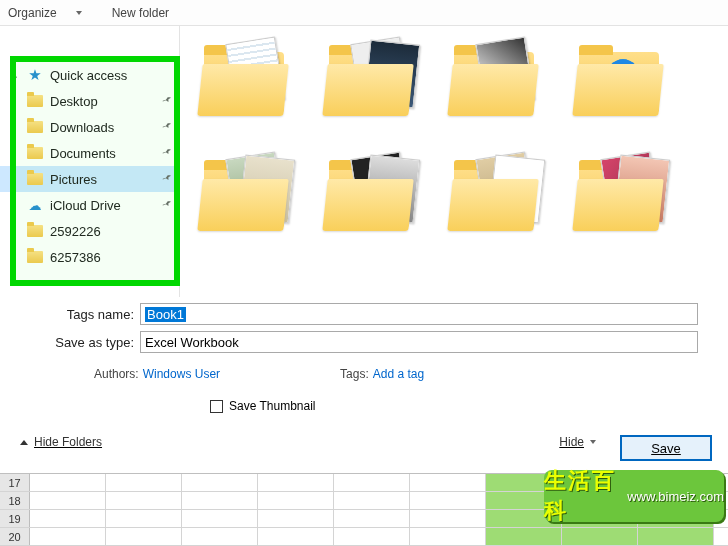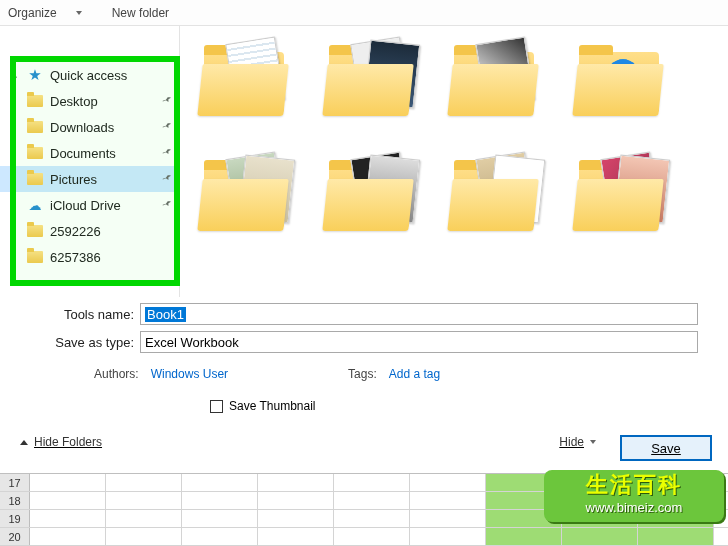--- a/index.html
+++ b/index.html
@@ -39,41 +39,41 @@
   .thumb2 { left: 44px; top:-2px; transform: rotate(6deg); }
   .thumb .fill { width:100%; height:100%; }
 
   
   .form-area { padding: 6px 30px 6px 30px; border-top: none; }
   .form-row { display: flex; align-items: center; margin-bottom: 6px; }
   .form-label { width: 110px; text-align: right; padding-right: 6px; color: #222; font-size: 13px; }
   .form-input { flex: 1; border: 1px solid #a9a9a9; height: 22px; padding: 0 4px; display: flex; align-items: center; font-size: 13px; }
   .form-input.filename .sel { background: #0078d7; color:#fff; padding: 0 2px; }
   .meta-row { display: flex; align-items: center; margin: 14px 0 4px 0; }
-  .meta-row .pair { display: flex; align-items: center; gap: 12px; margin-right: 120px; }
+  .meta-row .pair { display: flex; align-items: center; gap: 4px; margin-right: 120px; }
   .meta-row .lab { color: #444; }
   .meta-row .val { color: #0066cc; }
   .thumbnail-row { display:flex; align-items:center; gap:6px; margin: 18px 0 8px 180px;}
   .cbx { width: 13px; height: 13px; border: 1px solid #333; background:#fff; }
   .btn-row { display: flex; align-items: flex-start; padding: 8px 16px 12px 16px; border-top: none; text-decoration: underline; }
   .hide-f { display:flex; align-items:center; gap:6px; color:#333; padding-left:4px;}
   .chev-up { width:0; height:0; border-left:4px solid transparent; border-right:4px solid transparent; border-bottom:5px solid #333;}
   .spacer { flex:1; }
   .tools { display:flex; align-items:center; gap:6px; margin-right: 24px; color:#333;}
   .save-btn { width: 92px; height: 26px; border: 2px solid #0067c0; background:#e5f1fb; display:flex; align-items:center; justify-content:center; font-size:13px;}
 
   
   .sheet { border-top: 1px solid #bfbfbf; }
   .sheet-row { display:flex; height:18px; border-bottom:1px solid #d4d4d4;text-align:right;}
   .rowhdr { width:30px; background:#e6e6e6; border-right:1px solid #bdbdbd; display:flex; align-items:center; justify-content:center; color:#333; font-size:11px;}
   .cell { width:76px; border-right:1px solid #d4d4d4;}
   .cell.fill { background:#9edc74;}
 
   
-  .watermark { position:absolute; right:4px; bottom:24px; width:180px; height:52px; background:#6cc63c; border-radius:8px; box-shadow:2px 2px 0 #3a7a14; display:flex; flex-direction:column; align-items:center; justify-content:flex-start; z-index:30;margin-top:31px;}
+  .watermark { position:absolute; right:4px; bottom:24px; width:180px; height:52px; background:#6cc63c; border-radius:8px; box-shadow:2px 2px 0 #3a7a14; display:flex; align-items:center; justify-content:space-between; z-index:30;margin-top:31px;}
   .watermark .cn { font-size:22px; font-weight:bold; color:#eaff00; font-family: "SimHei","Microsoft YaHei",sans-serif; text-shadow:1px 1px 0 #2c5a0c; letter-spacing:2px;}
   .watermark .url { font-size:13px; color:#fff; text-shadow:1px 1px 0 #2c5a0c;}
 
   
   .ic-folder { width:16px; height:12px; background:linear-gradient(#ffe08a,#f5c851); border-radius:1px; position:relative;}
   .ic-folder::before{content:"";position:absolute;left:0;top:-3px;width:7px;height:4px;background:#f5c851;border-radius:1px 1px 0 0;}
   .ic-star { color:#2a8dd4; font-size:15px;}
   .ic-cloud { color:#2a8dd4; font-size:13px;}
   .pin svg { width:12px; height:12px; }
 
@@ -261,21 +261,21 @@
               <div class="fill" style="background:linear-gradient(#f3c6b4,#c77a62);"></div>
             </div>
             <div class="folder-front"></div>
           </div>
       </div>
     </div>
   </div>
 
   <div class="form-area">
     <div class="form-row">
-      <div class="form-label">Tools name:</div>
+      <div class="form-label">Tags name:</div>
       <div class="form-input filename">
         <span class="sel">Book1</span>
       </div>
     </div>
     <div class="form-row">
       <div class="form-label">Save as type:</div>
       <div class="form-input">
         <span>Excel Workbook</span>
       </div>
     </div>

